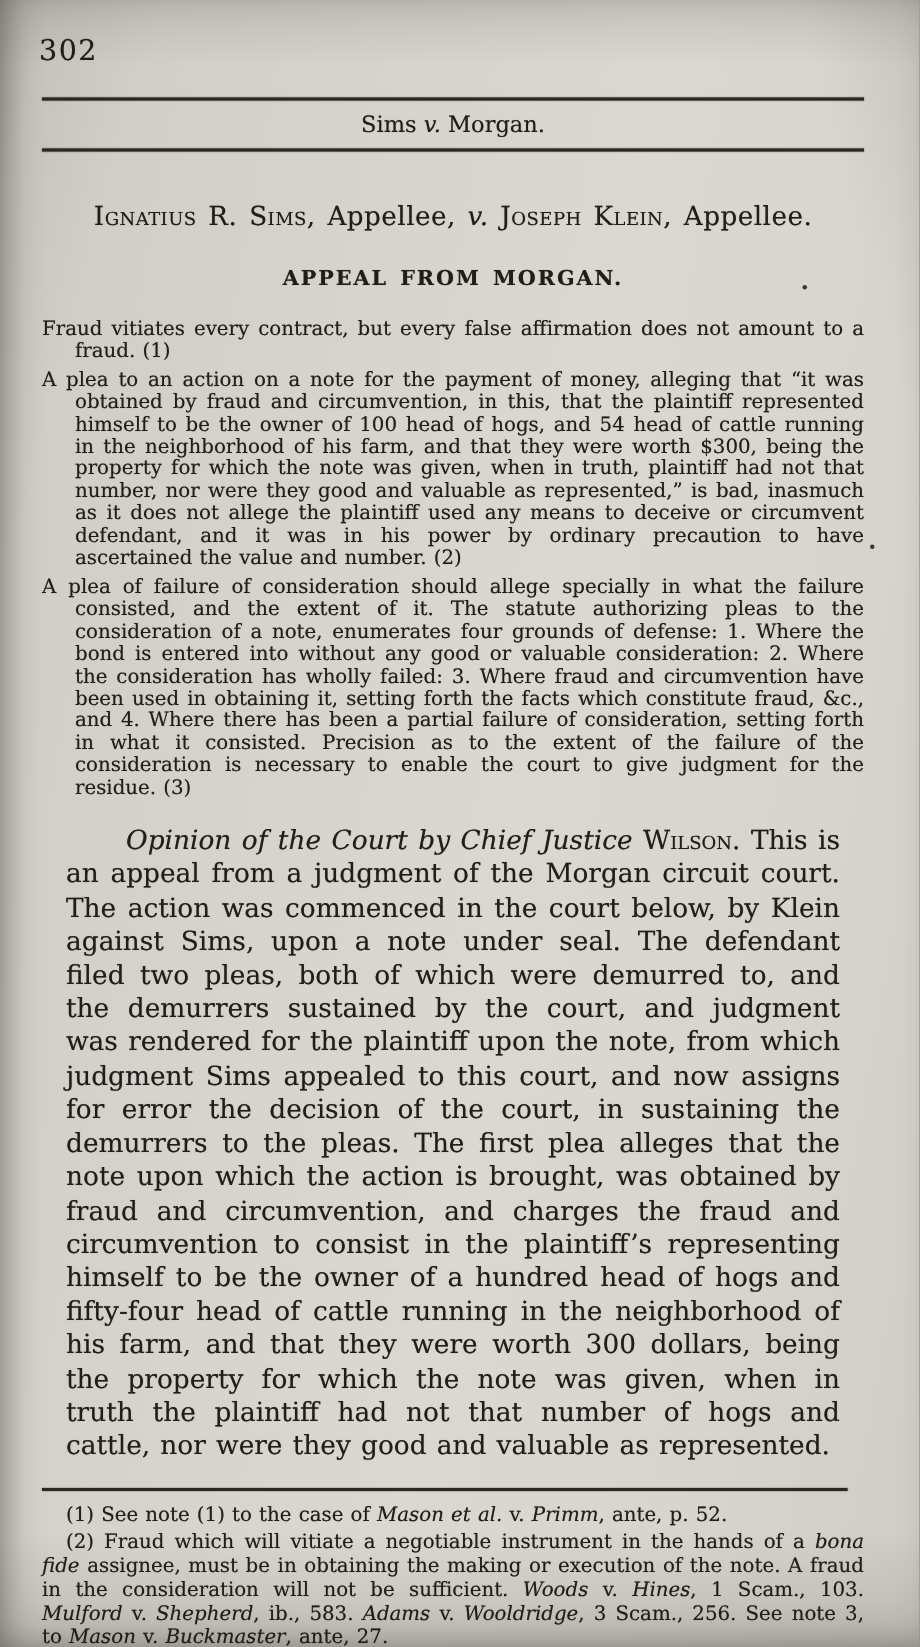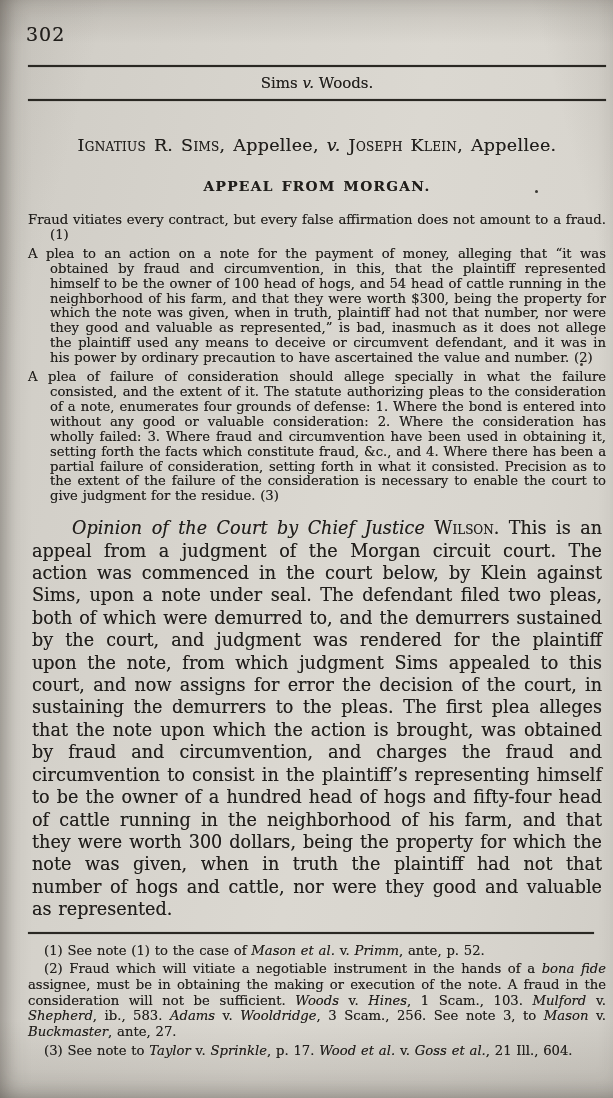--- a/index.html
+++ b/index.html
@@ -9,58 +9,58 @@
     width:613px;height:1098px;overflow:hidden;
     background:
       linear-gradient(105deg, rgba(120,114,106,.28) 0%, rgba(120,114,106,.10) 4%, rgba(0,0,0,0) 12%),
       linear-gradient(255deg, rgba(120,114,106,.18) 0%, rgba(0,0,0,0) 9%),
       linear-gradient(180deg, rgba(120,114,106,.22) 0%, rgba(0,0,0,0) 4%, rgba(0,0,0,0) 93%, rgba(120,114,106,.25) 100%),
       linear-gradient(100deg, #cfccc5 0%, #d6d3cc 30%, #dbd8d1 55%, #d8d5ce 78%, #d0cdc6 100%);
     box-shadow: inset 14px 0 24px -12px rgba(55,50,44,.5),
                 inset 0 -14px 26px -14px rgba(55,50,44,.35);
     font-family:"DejaVu Serif","Liberation Serif",serif;
     color:#201e1b;
-    padding:20px 7px 0 28px;
+    padding:20px 37px 0 28px;
     text-shadow:0 0 .5px rgba(32,30,27,.55);
   }
   .hdr{position:relative;height:28px;}
   .pageno{position:absolute;left:-2px;top:3px;font-size:19px;letter-spacing:1px;}
   .book{display:block;text-align:center;font-size:22px;letter-spacing:3px;}
   .rule{height:2px;background:#2a2823;box-shadow:0 0 1px rgba(0,0,0,.7);}
   .rule-top{margin-top:17px;}
   .running{text-align:center;font-size:15px;margin-top:7px;}
   .rule-mid{margin-top:7px;}
   .case-title{text-align:center;font-weight:400;font-size:17.5px;margin:34px 0 0;letter-spacing:.3px;word-spacing:2px;}
   .sc{font-variant:small-caps;}
   .it, i{font-style:italic;}
   .appeal{text-align:center;font-size:13.8px;font-weight:700;letter-spacing:1.3px;word-spacing:2px;margin-top:23px;}
   .headnotes{margin-top:19px;font-size:13.2px;line-height:14.9px;text-align:justify;word-spacing:.6px;}
   .headnotes p{margin:0 0 4px;padding-left:22px;text-indent:-22px;}
   .opinion{margin-top:13px;font-size:17.6px;line-height:22.4px;text-align:justify;word-spacing:1.2px;}
-  .opinion p{margin:4px;text-indent:40px;}
+  .opinion p{margin:16px;text-indent:40px;}
   .op-name{font-variant:small-caps;}
   .rule-foot{margin-top:11px;width:98%;}
   .footnotes{margin-top:9px;font-size:13.2px;line-height:15.7px;text-align:justify;word-spacing:.6px;}
   .footnotes p{margin:0 0 3px;text-indent:16px;}
   .speck{position:absolute;background:#3a3833;border-radius:50%;}
   .speck-1{width:3px;height:3px;right:75px;top:190px;}
   .speck-2{width:3px;height:3px;right:30px;top:363px;}
 </style>
 </head>
 <body>
 
 <div class="page">
 
   <div class="hdr">
     <span class="pageno">302</span>
   </div>
 
   <div class="rule rule-top"></div>
 
-  <div class="running"><span>Sims </span><span class="it">v.</span><span> Woods.</span></div>
+  <div class="running"><span>Sims </span><span class="it">v.</span><span> Morgan.</span></div>
 
   <div class="rule rule-mid"></div>
 
   <h1 class="case-title"><span class="sc">Ignatius R. Sims</span><span>, Appellee, </span><span class="it">v.</span><span> </span><span class="sc">Joseph Klein</span><span>, Appellee.</span></h1>
 
   <div class="appeal">APPEAL FROM MORGAN.</div>
 
   <section class="headnotes">
     <p>Fraud vitiates every contract, but every false affirmation does not amount to a fraud. (1)</p>
     <p>A plea to an action on a note for the payment of money, alleging that “it was obtained by fraud and circumvention, in this, that the plaintiff represented himself to be the owner of 100 head of hogs, and 54 head of cattle running in the neighborhood of his farm, and that they were worth $300, being the property for which the note was given, when in truth, plaintiff had not that number, nor were they good and valuable as represented,” is bad, inasmuch as it does not allege the plaintiff used any means to deceive or circumvent defendant, and it was in his power by ordinary precaution to have ascertained the value and number. (2)</p>

